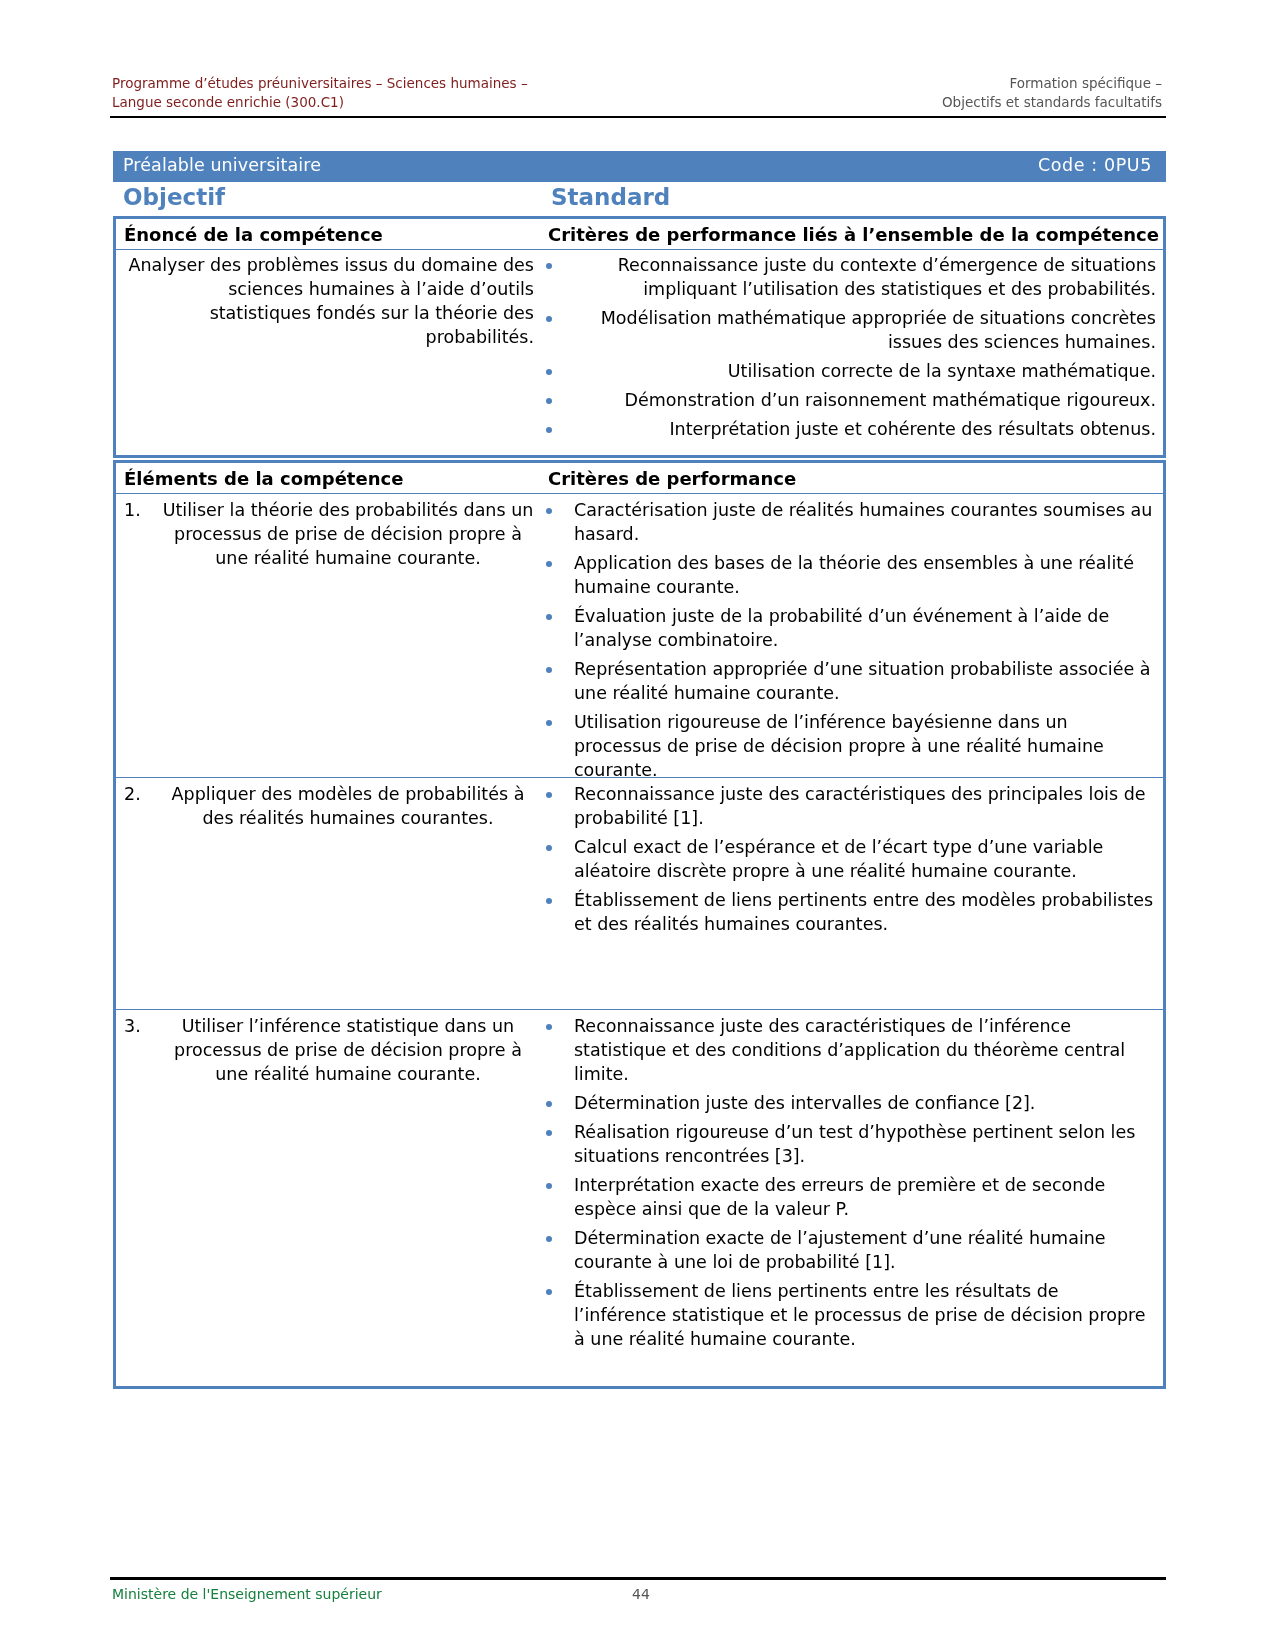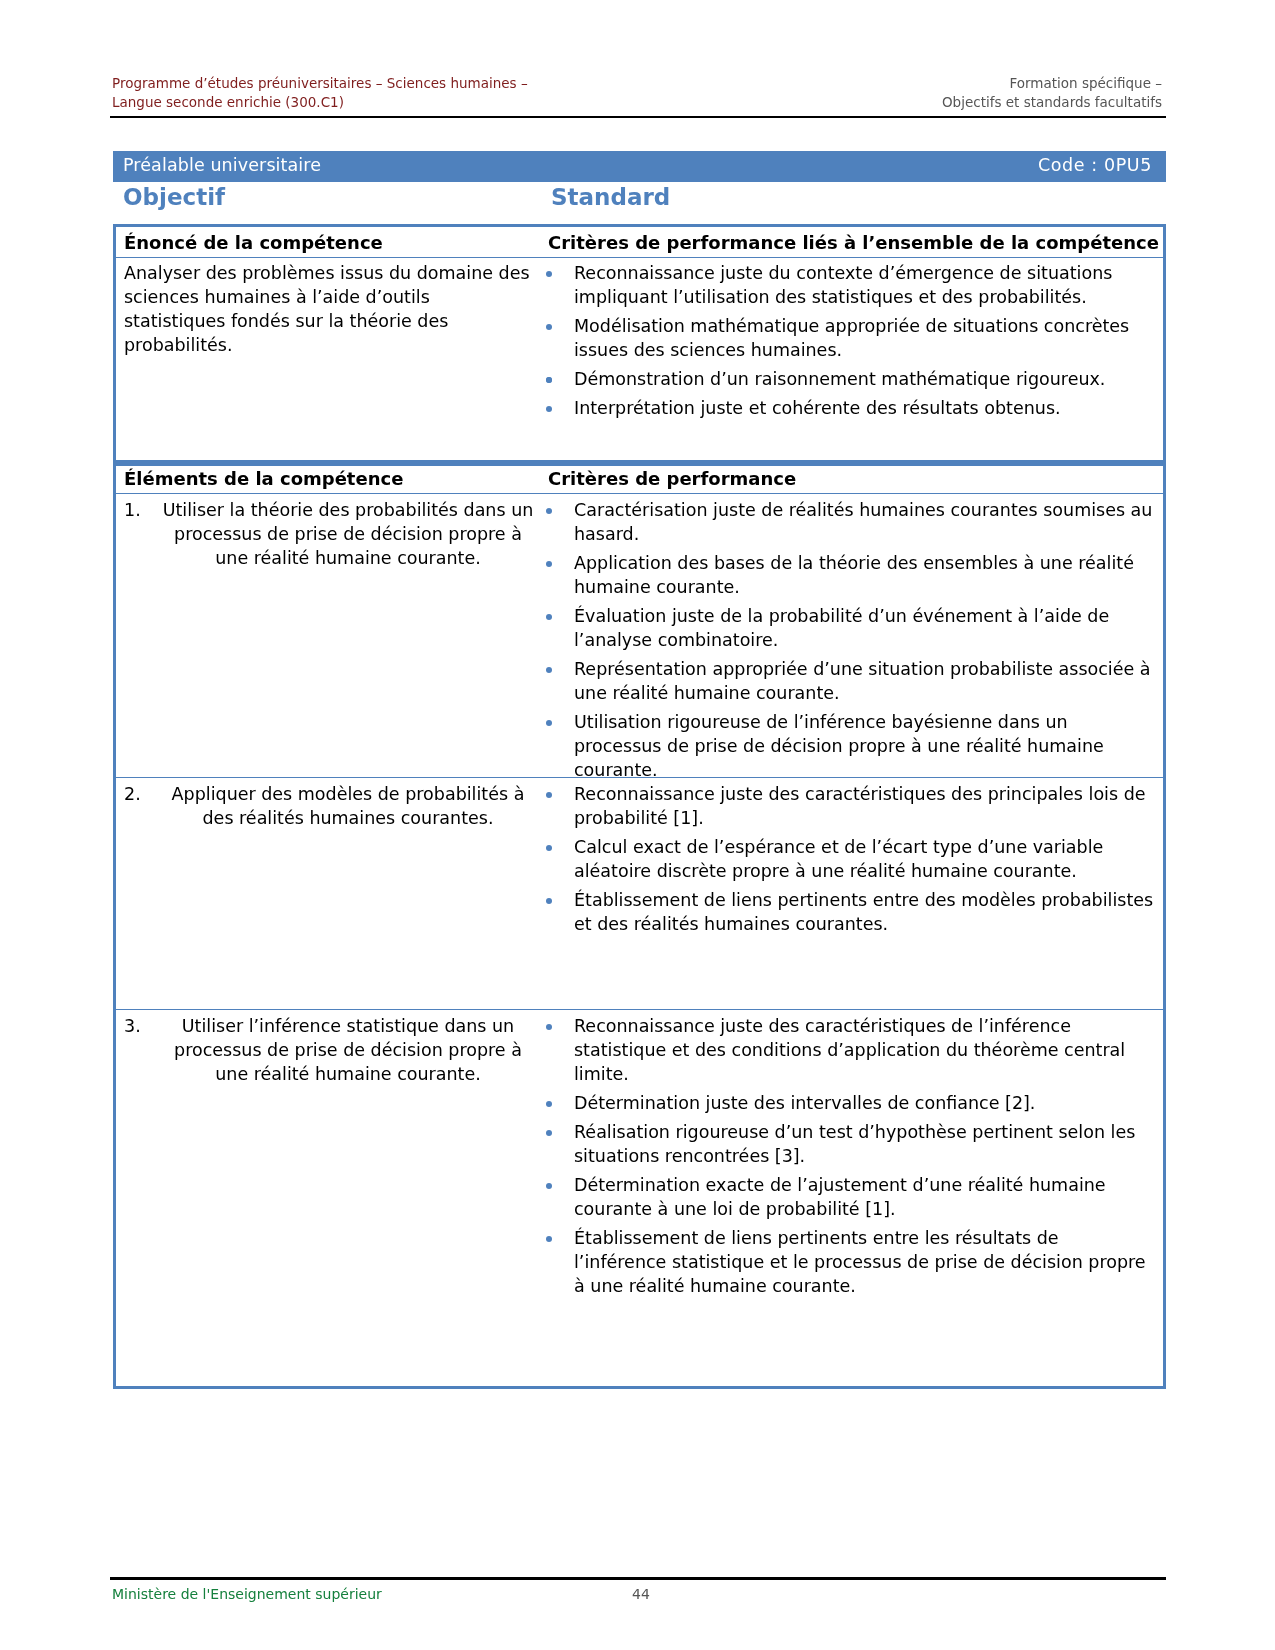--- a/index.html
+++ b/index.html
@@ -12,21 +12,21 @@
   .title-bar { position: absolute; left: 113px; top: 151px; width: 1053px; height: 31px; background: #4f81bd; color: #fff; font-size: 17.5px; }
   .title-bar .tb-left { position: absolute; left: 10px; top: 4px; letter-spacing: 0.1px; text-align: center; }
   .title-bar .tb-right { position: absolute; right: 14px; top: 4px; letter-spacing: 0.6px; }
 
   .col-headers { position: absolute; left: 113px; top: 184px; width: 1053px; height: 32px; }
   .col-headers span { position: absolute; top: 0; font-size: 23px; font-weight: bold; color: #4f81bd; }
   .col-headers .ch-left { left: 10px; }
   .col-headers .ch-right { left: 438px; }
 
   .box { position: absolute; left: 113px; width: 1047px; border: 3px solid #4f81bd; }
-  .box1 { top: 224px; height: 236px; }
+  .box1 { top: 216px; height: 236px; text-align: right; }
   .box2 { top: 460px; height: 923px; }
 
   .hdr-row { position: absolute; left: 0; right: 0; top: 0; height: 30px; border-bottom: 1.5px solid #4f81bd; }
   .hdr-row span { position: absolute; top: 5px; font-size: 18px; font-weight: bold; }
   .hdr-row .h-left { left: 8px; }
   .hdr-row .h-right { left: 432px; }
 
   .left-text { position: absolute; left: 8px; width: 410px; font-size: 17.5px; line-height: 24px; }
   .bullets { position: absolute; left: 420px; width: 620px; margin: 0; padding: 0; list-style: none; }
   .bullets li { position: relative; padding-left: 38px; font-size: 17.5px; line-height: 24px; margin-bottom: 5px; }
@@ -67,21 +67,21 @@
 
 <div class="box box1">
   <div class="hdr-row">
     <span class="h-left">Énoncé de la compétence</span>
     <span class="h-right">Critères de performance liés à l’ensemble de la compétence</span>
   </div>
   <div class="left-text" style="top:34px;">Analyser des problèmes issus du domaine des sciences humaines à l’aide d’outils statistiques fondés sur la théorie des probabilités.</div>
   <ul class="bullets" style="top:34px;">
     <li><span class="dot"></span><span>Reconnaissance juste du contexte d’émergence de situations impliquant l’utilisation des statistiques et des probabilités.</span></li>
     <li><span class="dot"></span><span>Modélisation mathématique appropriée de situations concrètes issues des sciences humaines.</span></li>
-    <li><span class="dot"></span></li>
+    <li><span class="dot"></span><span>Utilisation correcte de la syntaxe mathématique.</span></li>
     <li><span class="dot"></span><span>Démonstration d’un raisonnement mathématique rigoureux.</span></li>
     <li><span class="dot"></span><span>Interprétation juste et cohérente des résultats obtenus.</span></li>
   </ul>
 </div>
 
 <div class="box box2">
   <div class="hdr-row">
     <span class="h-left">Éléments de la compétence</span>
     <span class="h-right">Critères de performance</span>
   </div>
@@ -108,20 +108,21 @@
     </ul>
   </div>
 
   <div class="elem-row sep" style="top:546px; height:374px;">
     <span class="elem-num" style="top:4px;">3.</span>
     <div class="elem-text" style="top:4px;">Utiliser l’inférence statistique dans un processus de prise de décision propre à une réalité humaine courante.</div>
     <ul class="bullets" style="top:4px;">
       <li><span class="dot"></span><span>Reconnaissance juste des caractéristiques de l’inférence statistique et des conditions d’application du théorème central limite.</span></li>
       <li><span class="dot"></span><span>Détermination juste des intervalles de confiance [2].</span></li>
       <li><span class="dot"></span><span>Réalisation rigoureuse d’un test d’hypothèse pertinent selon les situations rencontrées [3].</span></li>
+      <li><span class="dot"></span><span>Interprétation exacte des erreurs de première et de seconde espèce ainsi que de la valeur P.</span></li>
       <li><span class="dot"></span><span>Détermination exacte de l’ajustement d’une réalité humaine courante à une loi de probabilité [1].</span></li>
       <li><span class="dot"></span><span>Établissement de liens pertinents entre les résultats de l’inférence statistique et le processus de prise de décision propre à une réalité humaine courante.</span></li>
     </ul>
   </div>
 </div>
 
 <div class="page-footer">
   <span class="pf-left">Ministère de l'Enseignement supérieur</span>
   <span class="pf-num">44</span>
 </div>

